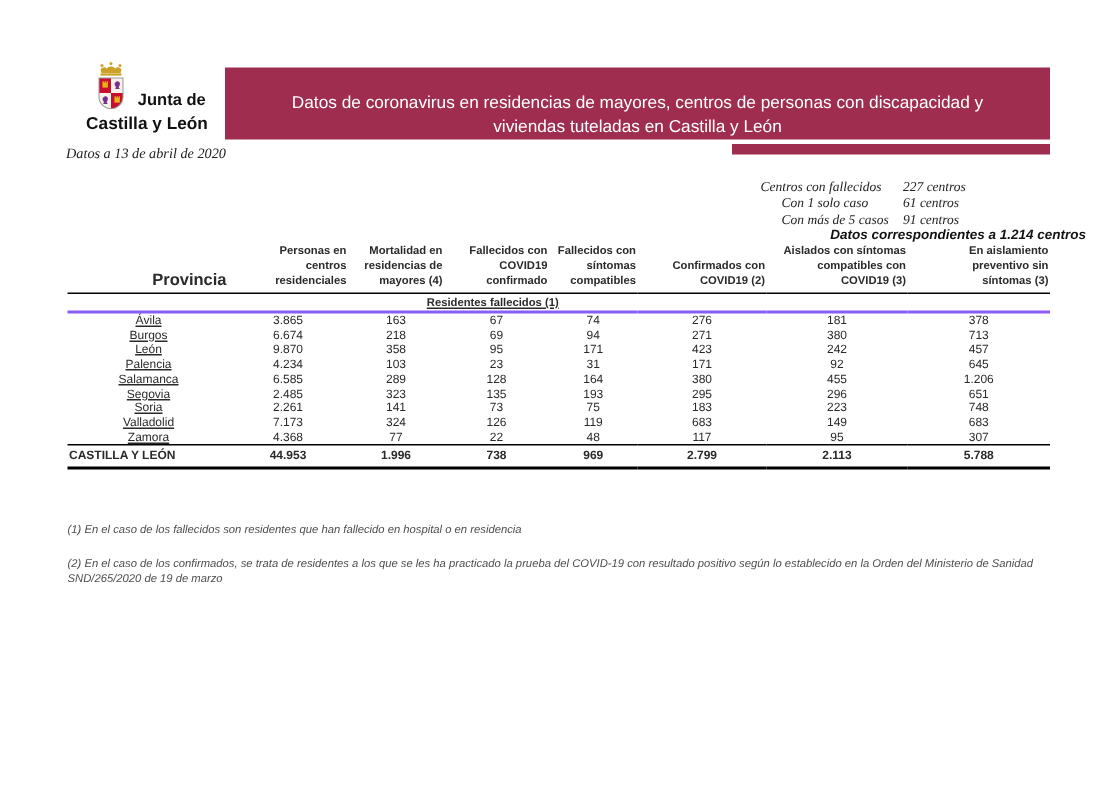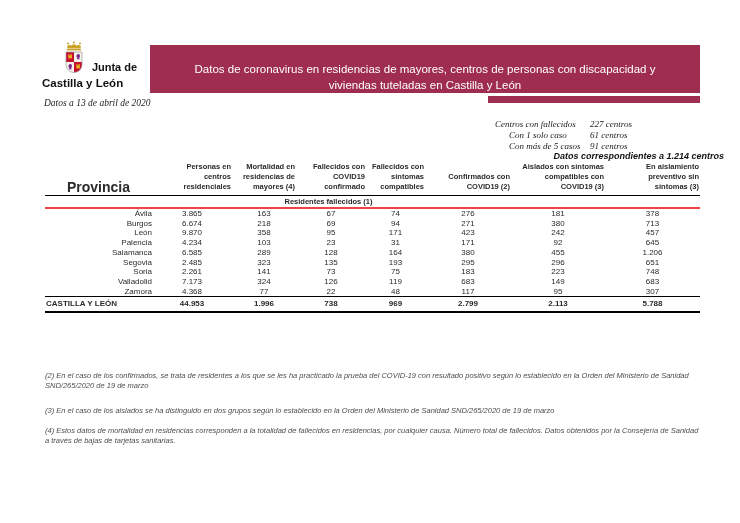--- a/index.html
+++ b/index.html
@@ -1,21 +1,21 @@
 <!DOCTYPE html>
 <html><head>
 <meta charset="utf-8">
 <style>
   html,body{margin:0;padding:0;background:#ffffff;}
   .page{
     position:relative;width:740px;height:523px;background:#ffffff;
     font-family:"Liberation Sans",sans-serif;color:#1f1f1f;overflow:hidden;
   }
   
-  .logo{position:absolute;left:42px;top:40px;width:112px;text-align:left;}
+  .logo{position:absolute;left:42px;top:40px;width:112px;text-align:center;}
   .logo-row{display:flex;align-items:flex-end;justify-content:center;gap:3px;}
   .logo-name1{font-size:11px;font-weight:bold;color:#111;padding-bottom:7px;}
   .logo-name2{font-size:11.5px;font-weight:bold;color:#111;margin-top:-3px;}
   
   .date-note{
     position:absolute;left:44px;top:98px;
     font-family:"Liberation Serif",serif;font-style:italic;font-size:9.5px;color:#222;
   }
   
   .title-box{
@@ -24,38 +24,38 @@
     text-align:center;font-size:11.5px;line-height:15.5px;padding:0 28px;box-sizing:border-box;
   }
   
   .summary-bar{position:absolute;left:488px;top:96px;width:212px;height:7px;background:var(--maroon);}
   .summary-title{
     position:absolute;left:462px;top:107px;width:262px;text-align:right;
     font-weight:bold;font-style:italic;font-size:9px;color:#111;margin-top:44px;
   }
   .summary-rows{position:absolute;left:495px;top:119px;width:180px;
     font-family:"Liberation Serif",serif;font-style:italic;font-size:9px;color:#222;}
-  .summary-row{display:flex;line-height:11px;}
+  .summary-row{display:flex;line-height:11px;margin-left:12px;}
   .summary-row .lbl{width:95px;box-sizing:border-box;}
   .summary-row.indent .lbl{padding-left:14px;}
   .summary-row .val{flex:1;}
   
   table.data{
     position:absolute;left:45px;top:162px;width:655px;border-collapse:collapse;
     font-size:8px;color:#2a2a2a;table-layout:fixed;
   }
   table.data th{
     font-weight:bold;font-size:7.5px;line-height:10px;vertical-align:bottom;
     text-align:right;padding:0 1px 3px;border-bottom:1.5px solid #000;white-space:pre-line;
   }
-  table.data th.prov{text-align:center;font-size:14px;padding-left:1px;}
-  tr.group-row td{border-bottom:2px solid #ef4444;height:11px;padding:0;}
+  table.data th.prov{text-align:right;font-size:11px;padding-left:1px;}
+  tr.group-row td{border-bottom:2px solid #8b5cf6;height:11px;padding:0;text-decoration:underline;}
   td.group{font-weight:bold;font-size:7.5px;text-align:center;}
   table.data tbody td{height:9.7px;line-height:9.7px;text-align:center;padding:0;}
-  table.data tbody td.prov{text-align:right;padding-left:1px;}
+  table.data tbody td.prov{text-align:center;padding-left:1px;text-decoration:underline;}
   table.data tfoot td{
     border-top:1.5px solid #000;border-bottom:2px solid #000;font-weight:bold;
     height:14px;line-height:14px;text-align:center;font-size:8px;padding:0;
   }
   table.data tfoot td.prov{text-align:left;padding-left:1px;}
   
   .footnote{
     position:absolute;left:45px;width:658px;font-style:italic;font-size:7.5px;
     line-height:9.5px;color:#4d4d4d;
   }
@@ -270,17 +270,16 @@
         <td>1.996</td>
         <td>738</td>
         <td>969</td>
         <td>2.799</td>
         <td>2.113</td>
         <td>5.788</td>
       </tr>
     </tfoot>
   </table>
 
+  <div class="footnote fn1">(1) En el caso de los fallecidos son residentes que han fallecido en hospital o en residencia</div>
   <div class="footnote fn2">(2) En el caso de los confirmados, se trata de residentes a los que se les ha practicado la prueba del COVID-19 con resultado positivo según lo establecido en la Orden del Ministerio de Sanidad SND/265/2020 de 19 de marzo</div>
-  <div class="footnote fn3">(3) En el caso de los aislados se ha distinguido en dos grupos según lo establecido en la Orden del Ministerio de Sanidad SND/265/2020 de 19 de marzo</div>
-  <div class="footnote fn4">(4) Estos datos de mortalidad en residencias corresponden a la totalidad de fallecidos en residencias, por cualquier causa. Número total de fallecidos. Datos obtenidos por la Consejería de Sanidad a través de bajas de tarjetas sanitarias.</div>
 
 </div>
 
 </body></html>

